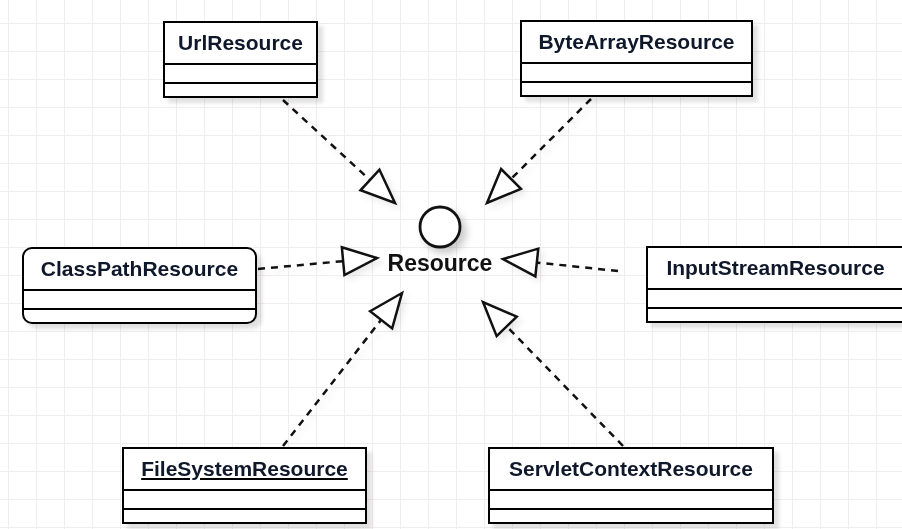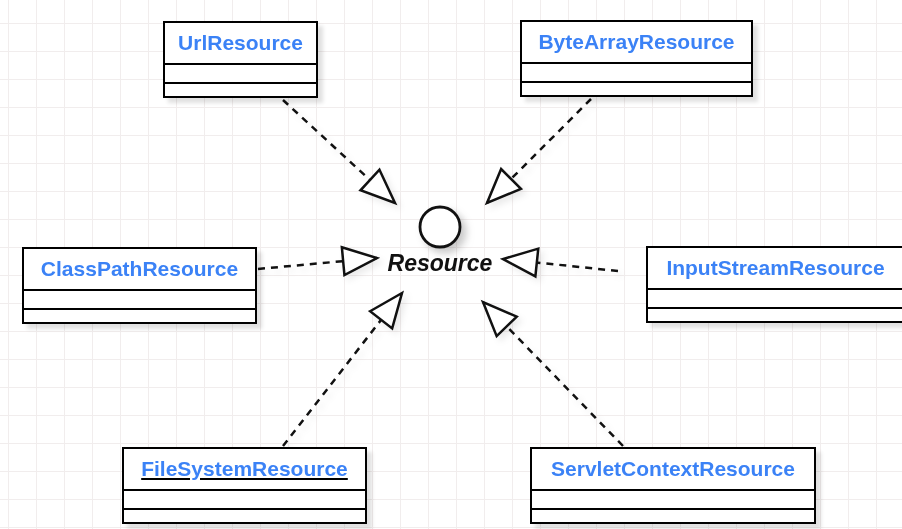--- a/index.html
+++ b/index.html
@@ -28,21 +28,21 @@
     display: flex;
     flex-direction: column;
   }
   .uml-class .title {
     height: 40px;
     display: flex;
     align-items: center;
     justify-content: center;
     font-weight: bold;
     font-size: 21px;
-    color: #3b82f6;
+    color: #0f172a;
     border-bottom: 2px solid #000000;
     white-space: nowrap;
   }
   .uml-class .compartment-1 {
     height: 17px;
     border-bottom: 2px solid #000000;
   }
   .uml-class .compartment-2 {
     height: 12px;
   }
@@ -61,21 +61,20 @@
   #interface-label {
     position: absolute;
     left: 370px;
     top: 250px;
     width: 140px;
     text-align: center;
     font-weight: bold;
     font-size: 23px;
     color: #111111;
     white-space: nowrap;
-    font-style: italic;
   }
 </style>
 </head>
 <body>
 
 <div id="canvas">
 
   <svg id="edges-svg" width="902" height="529" viewBox="0 0 902 529">
     <defs>
       <marker id="openTriangle" markerUnits="userSpaceOnUse" markerWidth="42" markerHeight="36" refX="37" refY="17" orient="auto">
@@ -100,37 +99,37 @@
     <div class="compartment-1"></div>
     <div class="compartment-2"></div>
   </div>
 
   <div class="uml-class" style="left:520px; top:20px; width:229px;justify-content:center;">
     <div class="title">ByteArrayResource</div>
     <div class="compartment-1"></div>
     <div class="compartment-2"></div>
   </div>
 
-  <div class="uml-class" style="left:22px; top:247px; width:231px;">
+  <div class="uml-class" style="left:22px; top:247px; width:231px;border-radius:10px;">
     <div class="title">ClassPathResource</div>
     <div class="compartment-1"></div>
     <div class="compartment-2"></div>
   </div>
 
   <div class="uml-class" style="left:646px; top:246px; width:255px;">
     <div class="title">InputStreamResource</div>
     <div class="compartment-1"></div>
     <div class="compartment-2"></div>
   </div>
 
   <div class="uml-class" style="left:122px; top:447px; width:241px;text-decoration:underline;">
     <div class="title">FileSystemResource</div>
     <div class="compartment-1"></div>
     <div class="compartment-2"></div>
   </div>
 
-  <div class="uml-class" style="left:530px; top:447px; width:282px;">
+  <div class="uml-class" style="left:488px; top:447px; width:282px;">
     <div class="title">ServletContextResource</div>
     <div class="compartment-1"></div>
     <div class="compartment-2"></div>
   </div>
 
 </div>
 
 </body></html>

